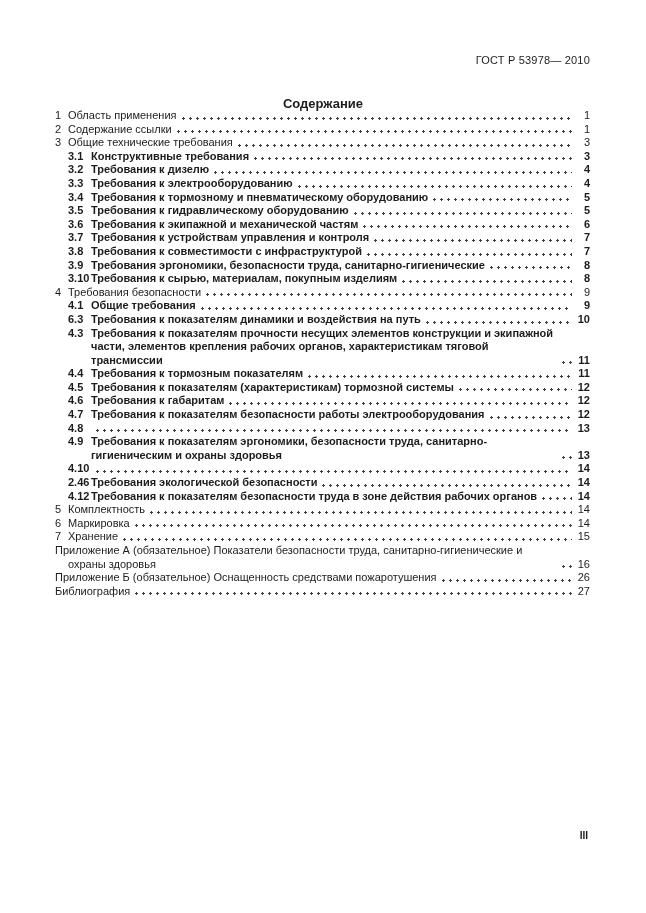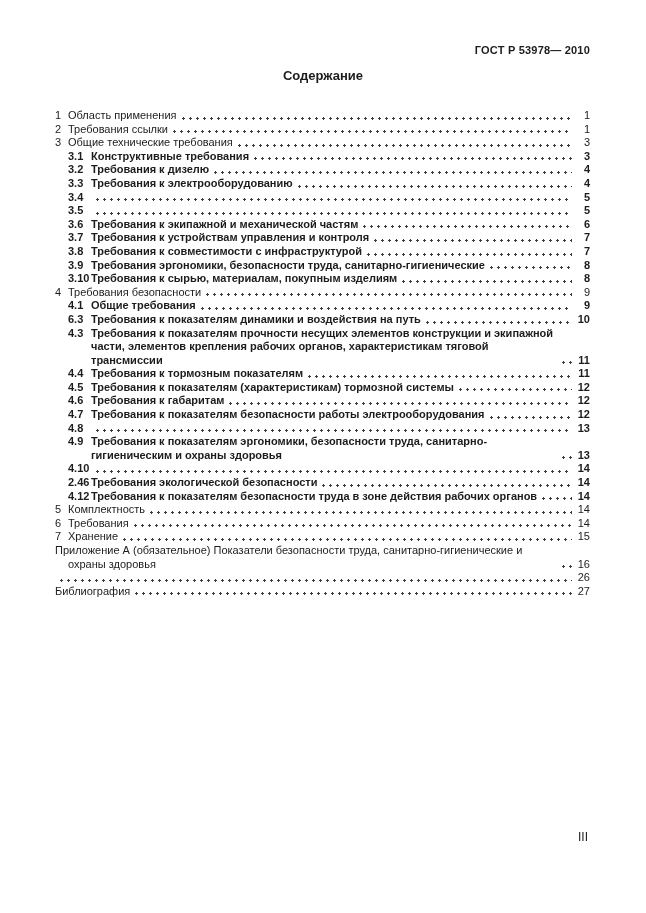--- a/index.html
+++ b/index.html
@@ -11,29 +11,29 @@
     position: relative;
     width: 646px;
     height: 913px;
     background: #ffffff;
     font-family: "Liberation Sans", sans-serif;
     color: #1c1c1c;
     overflow: hidden;
   }
   .doc-number {
     position: absolute;
-    top: 44px;
+    top: 54px;
     right: 56px;
     font-size: 11px;
-    font-weight: bold;
+    font-weight: normal;
     letter-spacing: 0.2px;
   }
   .toc-title {
     position: absolute;
-    top: 68px;
+    top: 96px;
     left: 0;
     right: 0;
     margin: 0;
     text-align: center;
     font-size: 13px;
     font-weight: bold;
   }
   .toc {
     position: absolute;
     top: 109px;
@@ -72,42 +72,42 @@
   .pagenum {
     flex: 0 0 auto;
     align-self: flex-end;
     min-width: 14px;
     text-align: right;
   }
   .folio {
     position: absolute;
     top: 830px;
     right: 58px;
-    font-size: 12px;
-    font-weight: normal;
+    font-size: 10px;
+    font-weight: bold;
   }
 </style>
 </head>
 <body>
 
 <div class="sheet">
   <div class="doc-number">ГОСТ Р 53978— 2010</div>
 
   <h1 class="toc-title">Содержание</h1>
 
   <div class="toc">
       <div class="toc-row lvl1">
         <span class="num">1</span>
         <span class="title">Область применения</span>
         <span class="leader"></span>
         <span class="pagenum">1</span>
       </div>
       <div class="toc-row lvl1">
         <span class="num">2</span>
-        <span class="title">Требования ссылки</span>
+        <span class="title">Содержание ссылки</span>
         <span class="leader"></span>
         <span class="pagenum">1</span>
       </div>
       <div class="toc-row lvl1">
         <span class="num">3</span>
         <span class="title">Общие технические требования</span>
         <span class="leader"></span>
         <span class="pagenum">3</span>
       </div>
       <div class="toc-row lvl2">
@@ -123,25 +123,27 @@
         <span class="pagenum">4</span>
       </div>
       <div class="toc-row lvl2">
         <span class="num">3.3</span>
         <span class="title">Требования к электрооборудованию</span>
         <span class="leader"></span>
         <span class="pagenum">4</span>
       </div>
       <div class="toc-row lvl2">
         <span class="num">3.4</span>
+        <span class="title">Требования к тормозному и пневматическому  оборудованию</span>
         <span class="leader"></span>
         <span class="pagenum">5</span>
       </div>
       <div class="toc-row lvl2">
         <span class="num">3.5</span>
+        <span class="title">Требования к гидравлическому оборудованию</span>
         <span class="leader"></span>
         <span class="pagenum">5</span>
       </div>
       <div class="toc-row lvl2">
         <span class="num">3.6</span>
         <span class="title">Требования к экипажной и механической частям</span>
         <span class="leader"></span>
         <span class="pagenum">6</span>
       </div>
       <div class="toc-row lvl2">
@@ -245,36 +247,37 @@
         <span class="pagenum">14</span>
       </div>
       <div class="toc-row lvl1">
         <span class="num">5</span>
         <span class="title">Комплектность</span>
         <span class="leader"></span>
         <span class="pagenum">14</span>
       </div>
       <div class="toc-row lvl1">
         <span class="num">6</span>
-        <span class="title">Требования</span>
+        <span class="title">Маркировка</span>
         <span class="leader"></span>
         <span class="pagenum">14</span>
       </div>
       <div class="toc-row lvl1">
         <span class="num">7</span>
         <span class="title">Хранение</span>
         <span class="leader"></span>
         <span class="pagenum">15</span>
       </div>
       <div class="toc-row lvl0">
         <span class="title">Приложение А (обязательное) Показатели безопасности труда, санитарно-гигиенические и охраны здоровья</span>
         <span class="leader"></span>
         <span class="pagenum">16</span>
       </div>
       <div class="toc-row lvl0">
+        <span class="title">Приложение Б (обязательное) Оснащенность средствами пожаротушения</span>
         <span class="leader"></span>
         <span class="pagenum">26</span>
       </div>
       <div class="toc-row lvl0">
         <span class="title">Библиография</span>
         <span class="leader"></span>
         <span class="pagenum">27</span>
       </div>
     </div>
 

